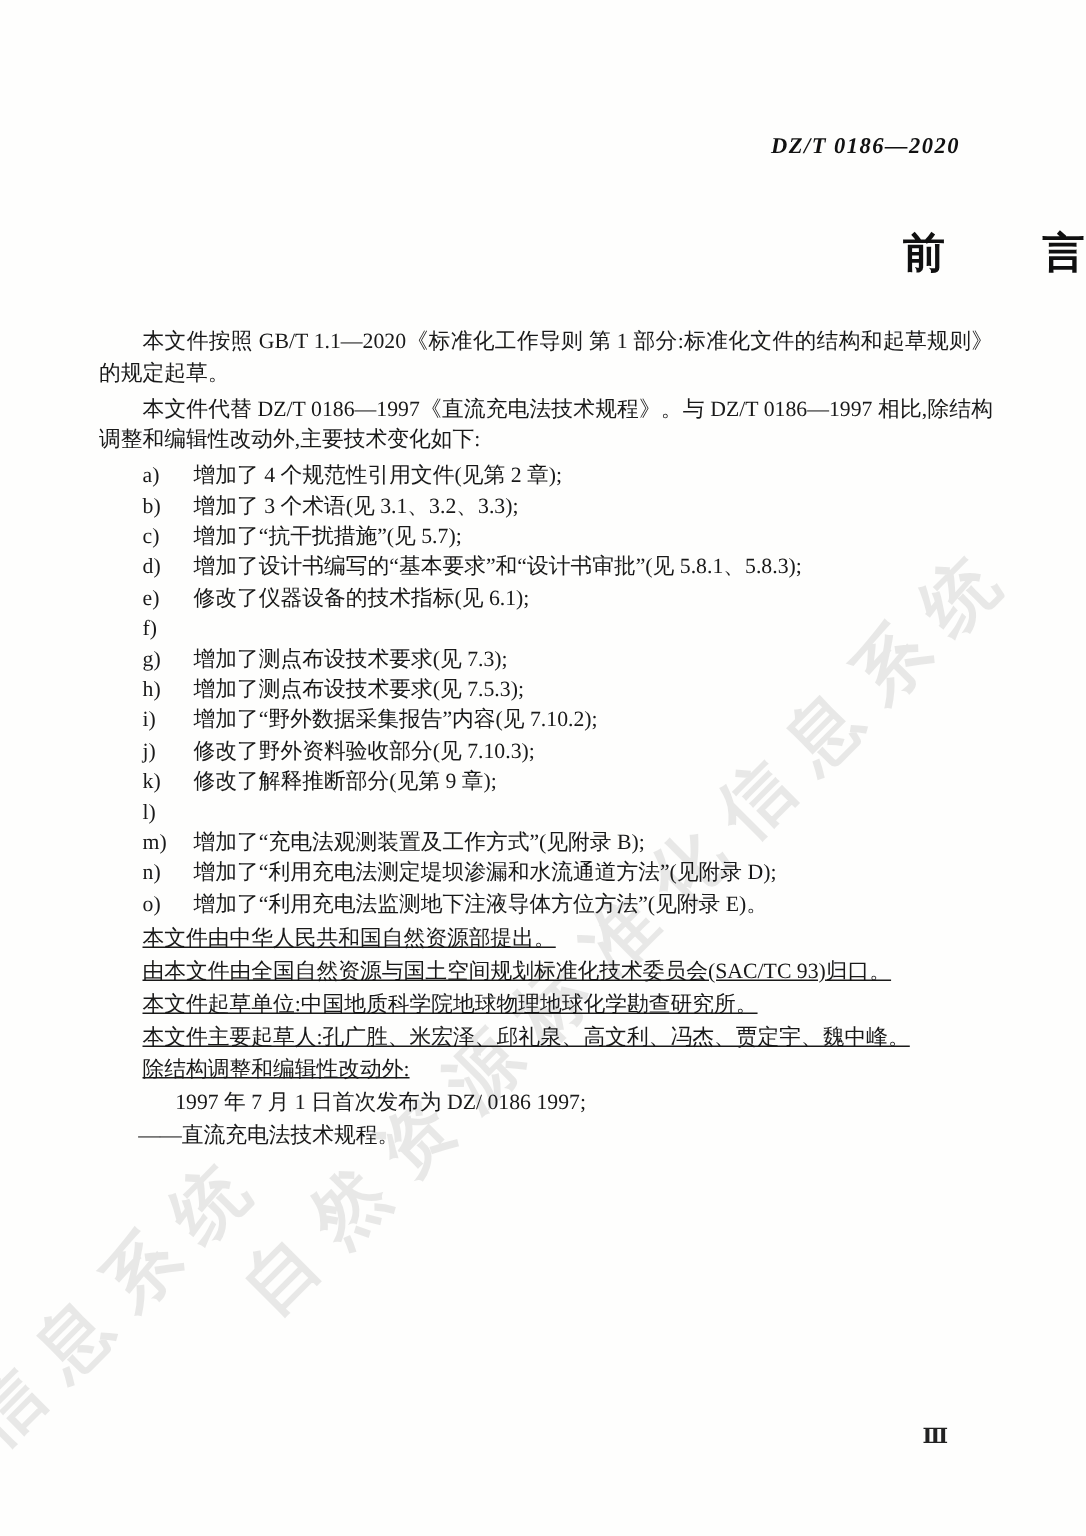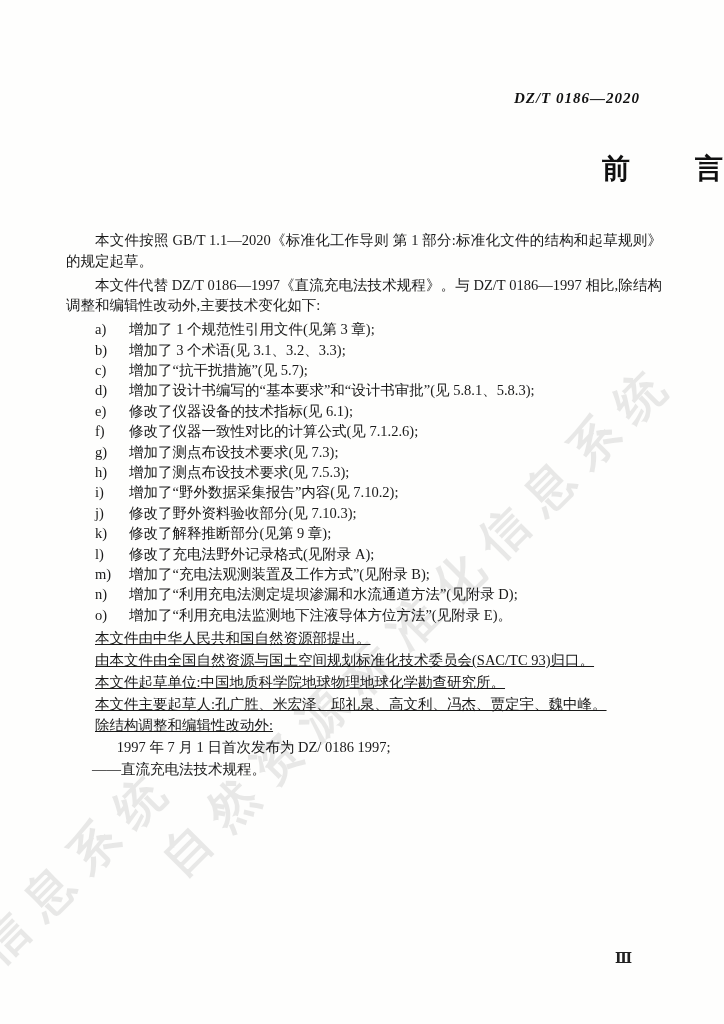--- a/index.html
+++ b/index.html
@@ -34,21 +34,20 @@
     pointer-events:none;
     user-select:none;
   }
   .wm1{left:170px;top:835px;}
   .wm2{left:-330px;top:1240px;}
   .body{
     position:absolute;left:66px;right:62px;top:218px;
     font-size:14.5px;line-height:20.8px;
     text-align:justify;
     color:#191919;
-    margin-top:12px;
   }
   .para{margin:0 0 3px 0;text-indent:2em;}
   .changes{margin:0 0 3px 0;}
   .change-item{
     display:flex;
     padding-left:29px;
     line-height:20.4px;
     margin:0;
   }
   .ci-label{flex:0 0 auto;width:22px;margin-right:12px;}
@@ -74,41 +73,40 @@
   <h1 class="title">前　　言</h1>
 
   <div class="body">
 
     <p class="para">本文件按照 GB/T 1.1—2020《标准化工作导则 第 1 部分:标准化文件的结构和起草规则》的规定起草。</p>
     <p class="para">本文件代替 DZ/T 0186—1997《直流充电法技术规程》。与 DZ/T 0186—1997 相比,除结构调整和编辑性改动外,主要技术变化如下:</p>
 
     <div class="changes">
       <div class="change-item">
           <span class="ci-label">a)</span>
-          <span class="ci-text">增加了 1 个规范性引用文件(见第 3 章);</span>
+          <span class="ci-text">增加了 4 个规范性引用文件(见第 2 章);</span>
         </div>
       <div class="change-item">
           <span class="ci-label">b)</span>
           <span class="ci-text">增加了 3 个术语(见 3.1、3.2、3.3);</span>
         </div>
       <div class="change-item">
           <span class="ci-label">c)</span>
           <span class="ci-text">增加了“抗干扰措施”(见 5.7);</span>
         </div>
       <div class="change-item">
           <span class="ci-label">d)</span>
           <span class="ci-text">增加了设计书编写的“基本要求”和“设计书审批”(见 5.8.1、5.8.3);</span>
         </div>
       <div class="change-item">
           <span class="ci-label">e)</span>
           <span class="ci-text">修改了仪器设备的技术指标(见 6.1);</span>
         </div>
       <div class="change-item">
           <span class="ci-label">f)</span>
-          <span class="ci-text">修改了仪器一致性对比的计算公式(见 7.1.2.6);</span>
         </div>
       <div class="change-item">
           <span class="ci-label">g)</span>
           <span class="ci-text">增加了测点布设技术要求(见 7.3);</span>
         </div>
       <div class="change-item">
           <span class="ci-label">h)</span>
           <span class="ci-text">增加了测点布设技术要求(见 7.5.3);</span>
         </div>
       <div class="change-item">
@@ -118,21 +116,20 @@
       <div class="change-item">
           <span class="ci-label">j)</span>
           <span class="ci-text">修改了野外资料验收部分(见 7.10.3);</span>
         </div>
       <div class="change-item">
           <span class="ci-label">k)</span>
           <span class="ci-text">修改了解释推断部分(见第 9 章);</span>
         </div>
       <div class="change-item">
           <span class="ci-label">l)</span>
-          <span class="ci-text">修改了充电法野外记录格式(见附录 A);</span>
         </div>
       <div class="change-item">
           <span class="ci-label">m)</span>
           <span class="ci-text">增加了“充电法观测装置及工作方式”(见附录 B);</span>
         </div>
       <div class="change-item">
           <span class="ci-label">n)</span>
           <span class="ci-text">增加了“利用充电法测定堤坝渗漏和水流通道方法”(见附录 D);</span>
         </div>
       <div class="change-item">

